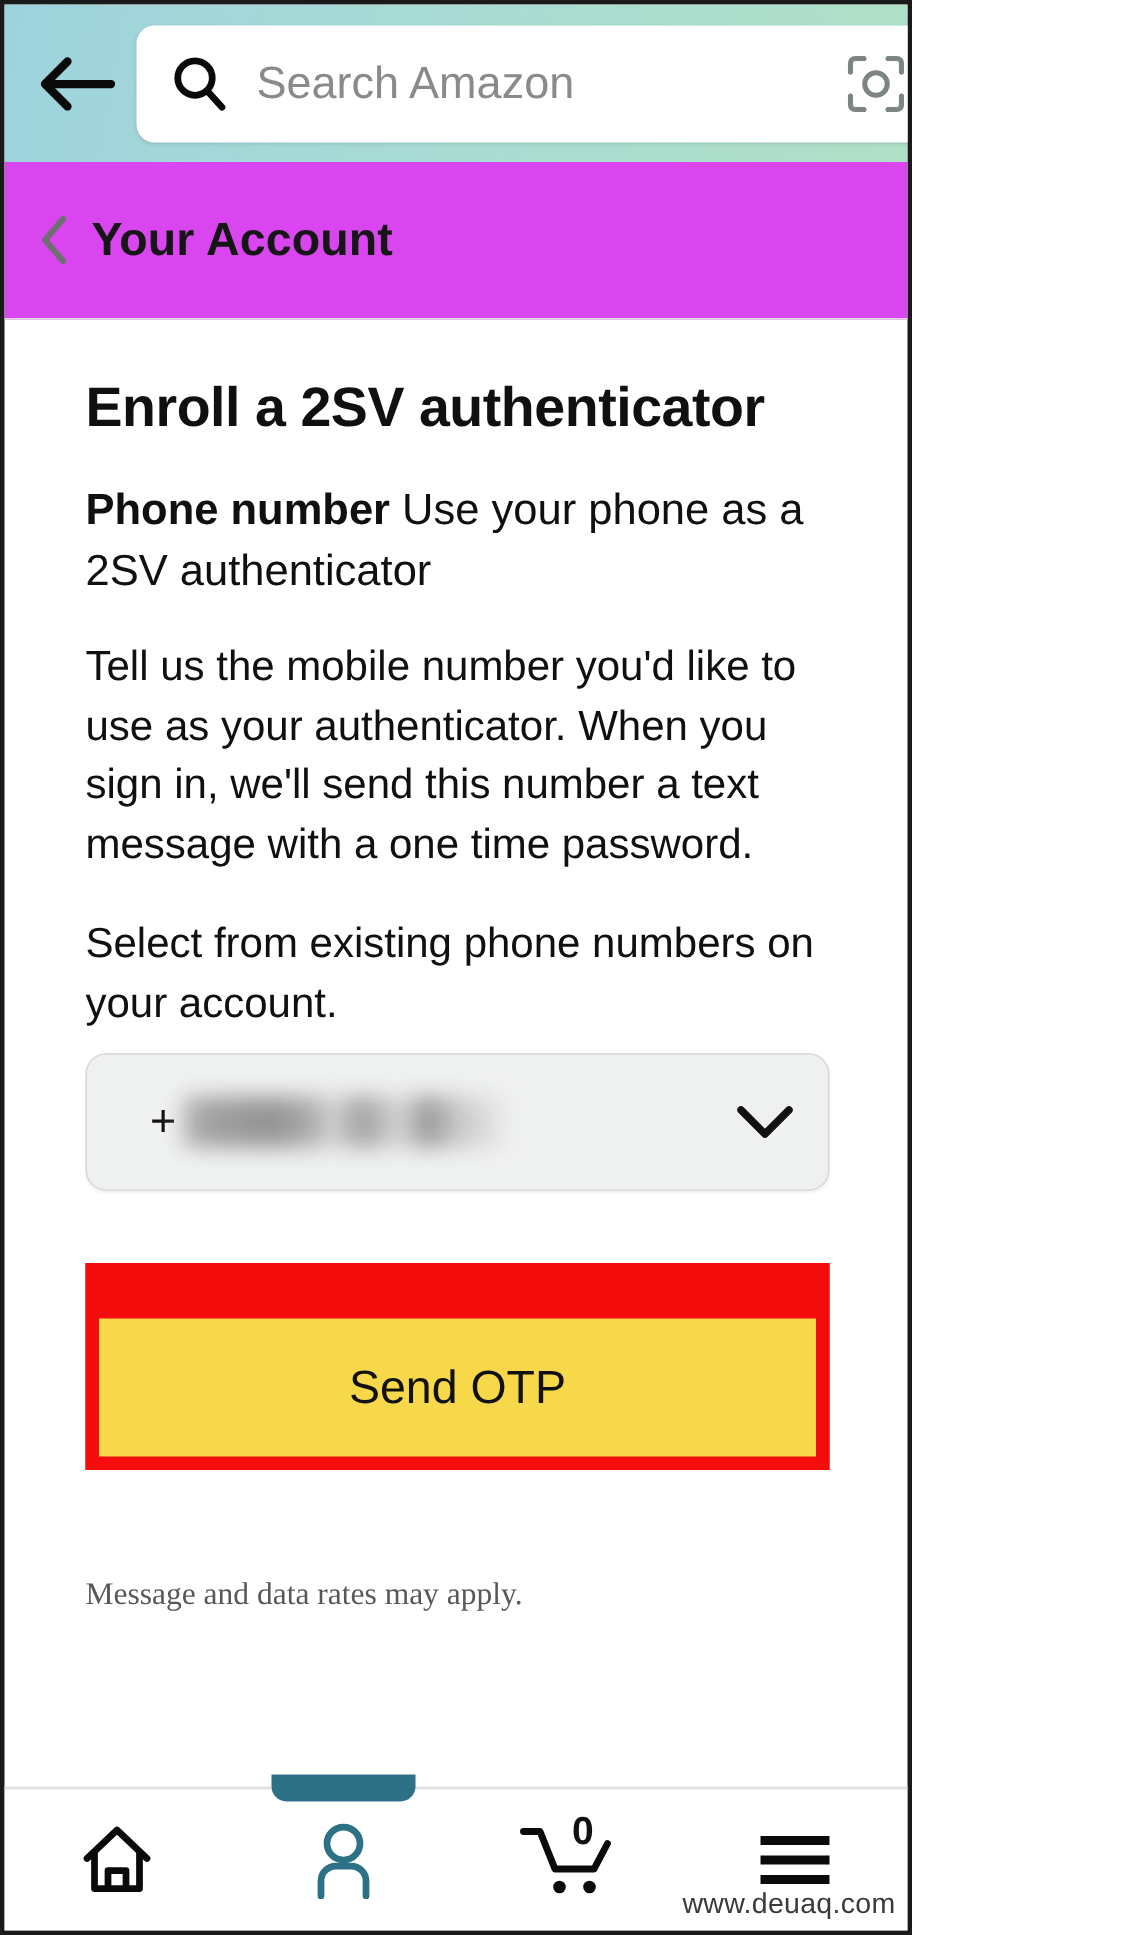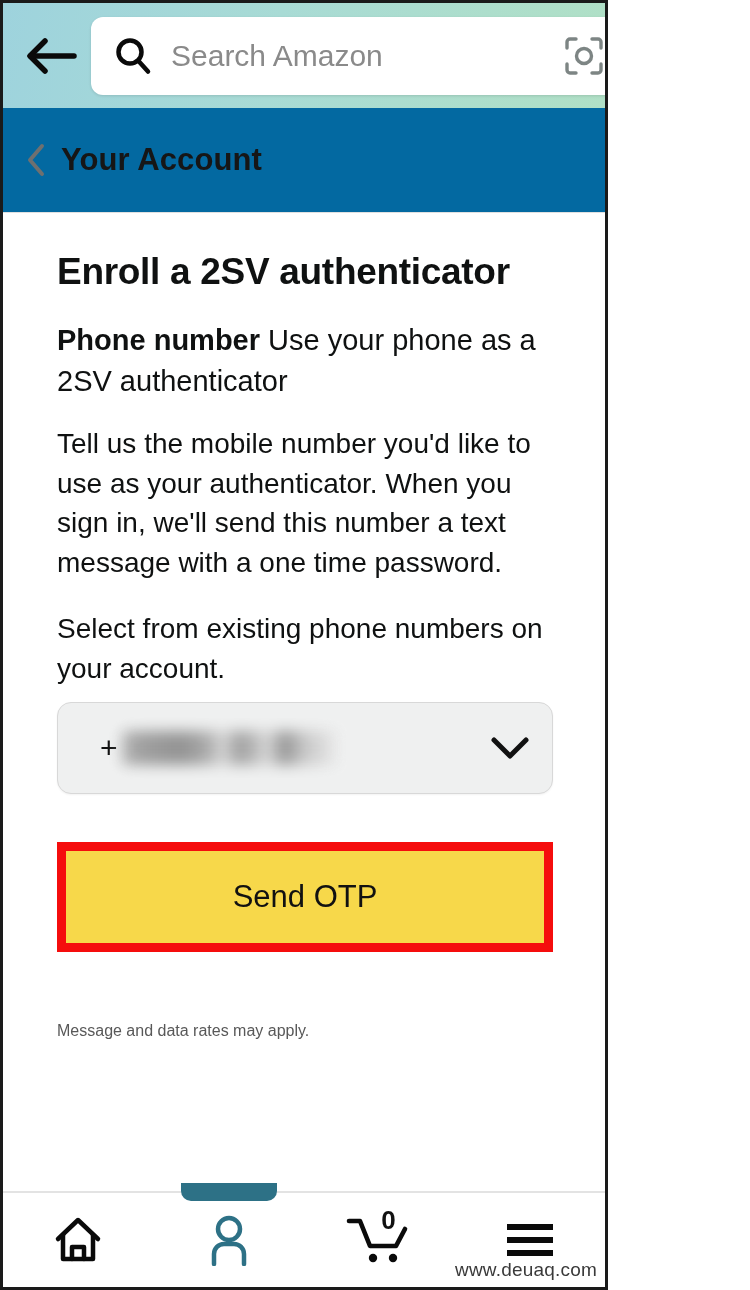--- a/index.html
+++ b/index.html
@@ -76,21 +76,21 @@
     height: 54px;
     display: flex;
     align-items: center;
     justify-content: center;
     cursor: pointer;
   }
 
   
   .breadcrumb-bar {
     height: 105px;
-    background: #0369a1;
+    background: #d946ef;
     border-bottom: 1px solid #e0e0e0;
     display: flex;
     align-items: center;
     padding-left: 22px;
     cursor: pointer;
   }
   .breadcrumb-chevron {
     display: flex;
     align-items: center;
     margin-right: 14px;
@@ -193,26 +193,28 @@
     display: block;
     width: 100%;
     height: 92px;
     background: #f7d84a;
     border: none;
     outline: none;
     font-family: "Liberation Sans", sans-serif;
     font-size: 31px;
     color: #111111;
     cursor: pointer;
+    margin-top: 28px;
   }
 
   .rates-note {
     margin-top: 70px;
-    font-size: 16px;
+    font-size: 21px;
     color: #585858;
+    font-family: Liberation Serif, serif;
   }
 
   
   .bottom-nav {
     position: absolute;
     left: 0;
     right: 0;
     bottom: 0;
     height: 96px;
     background: #ffffff;

